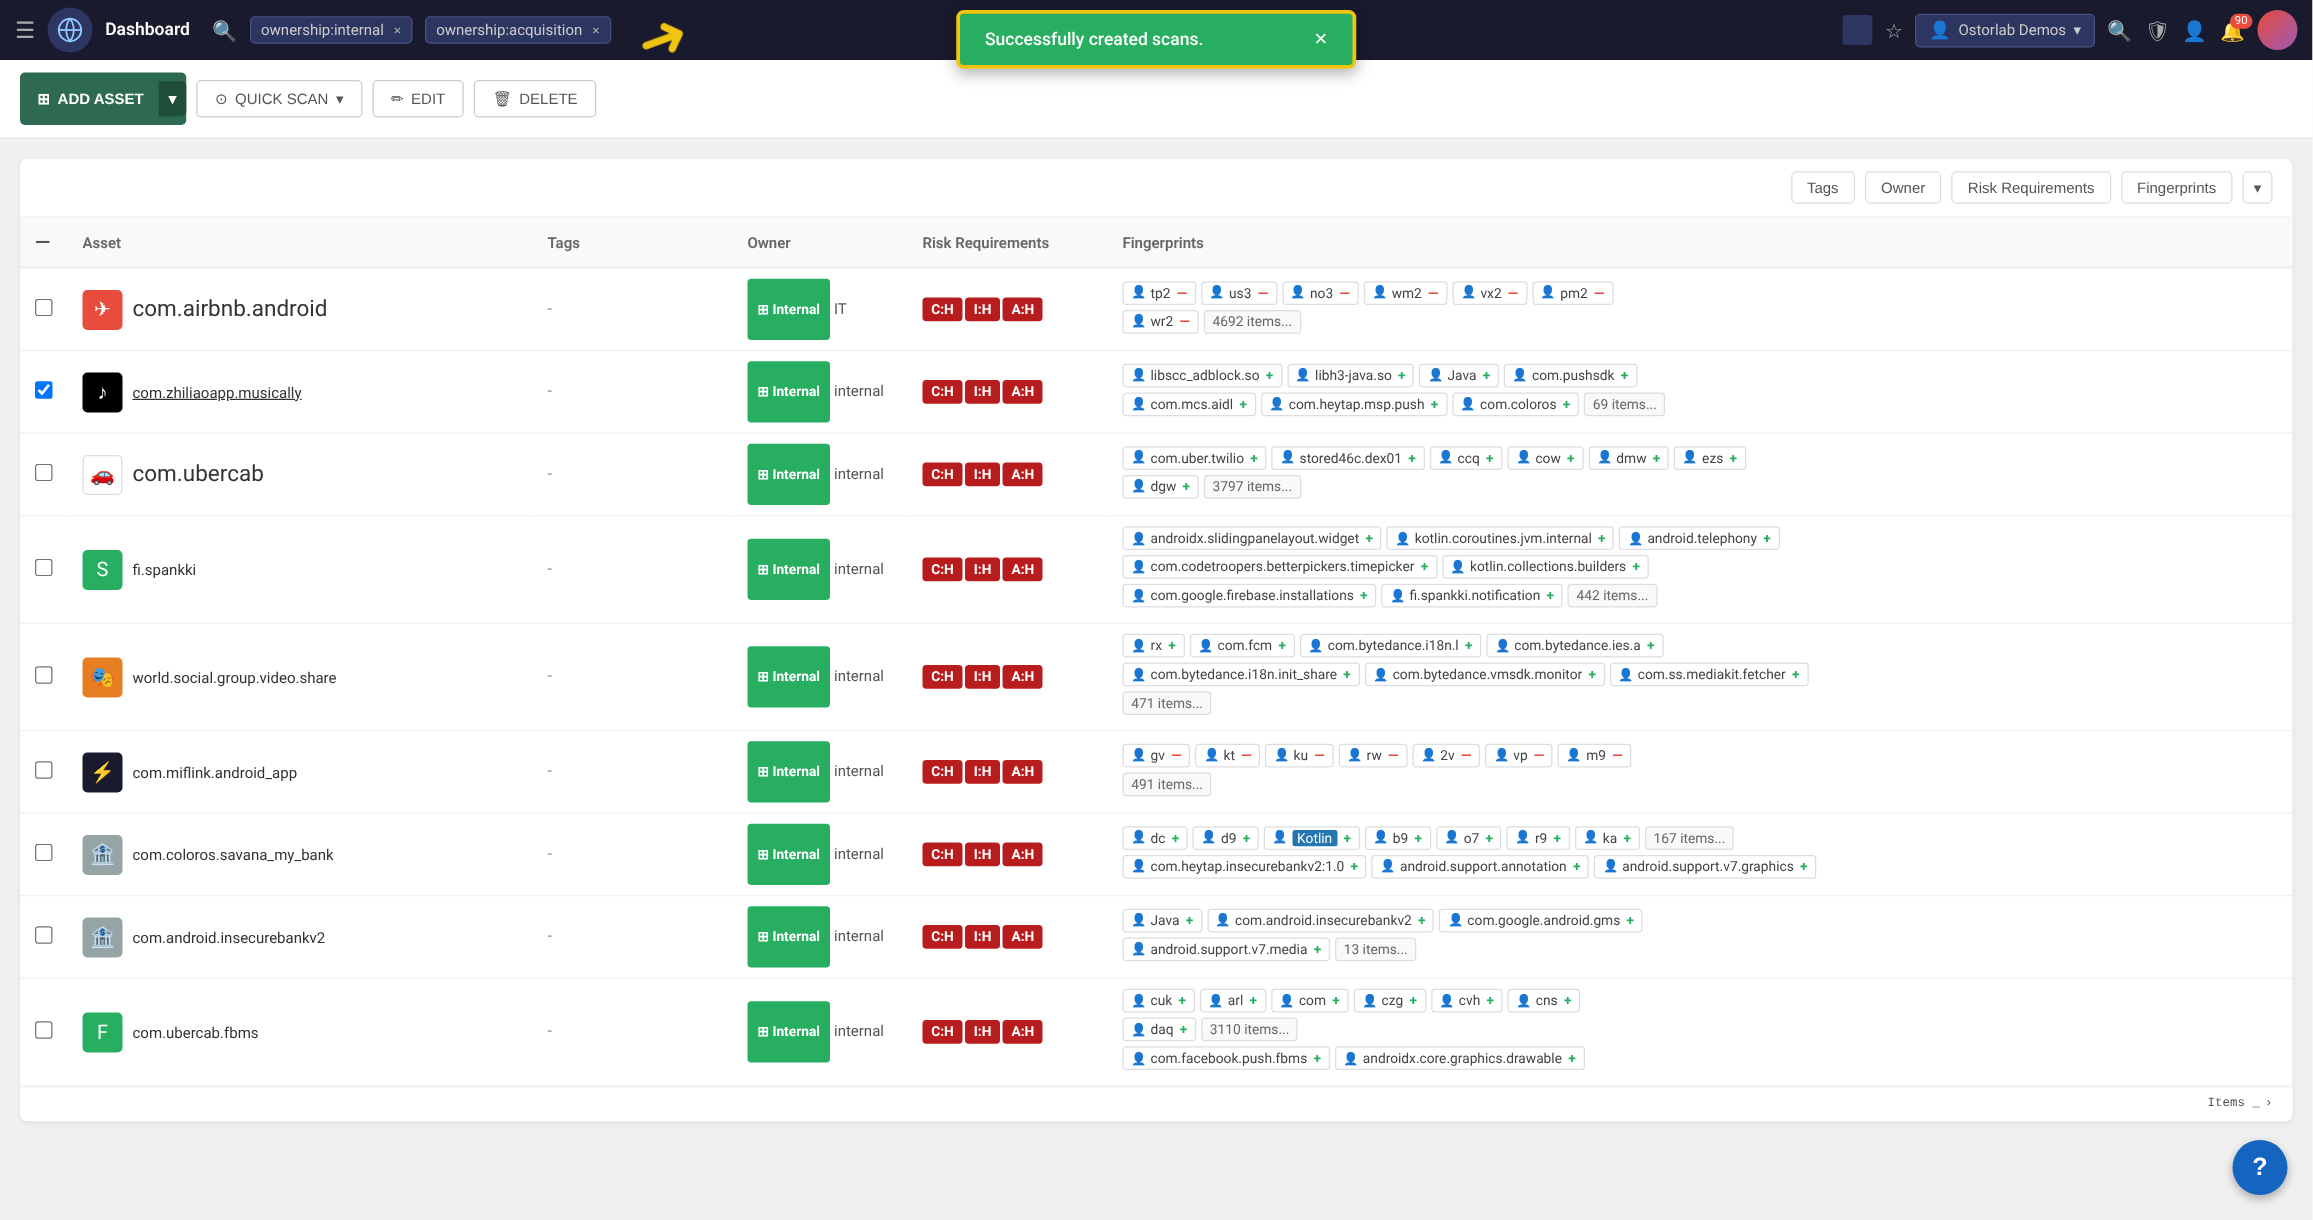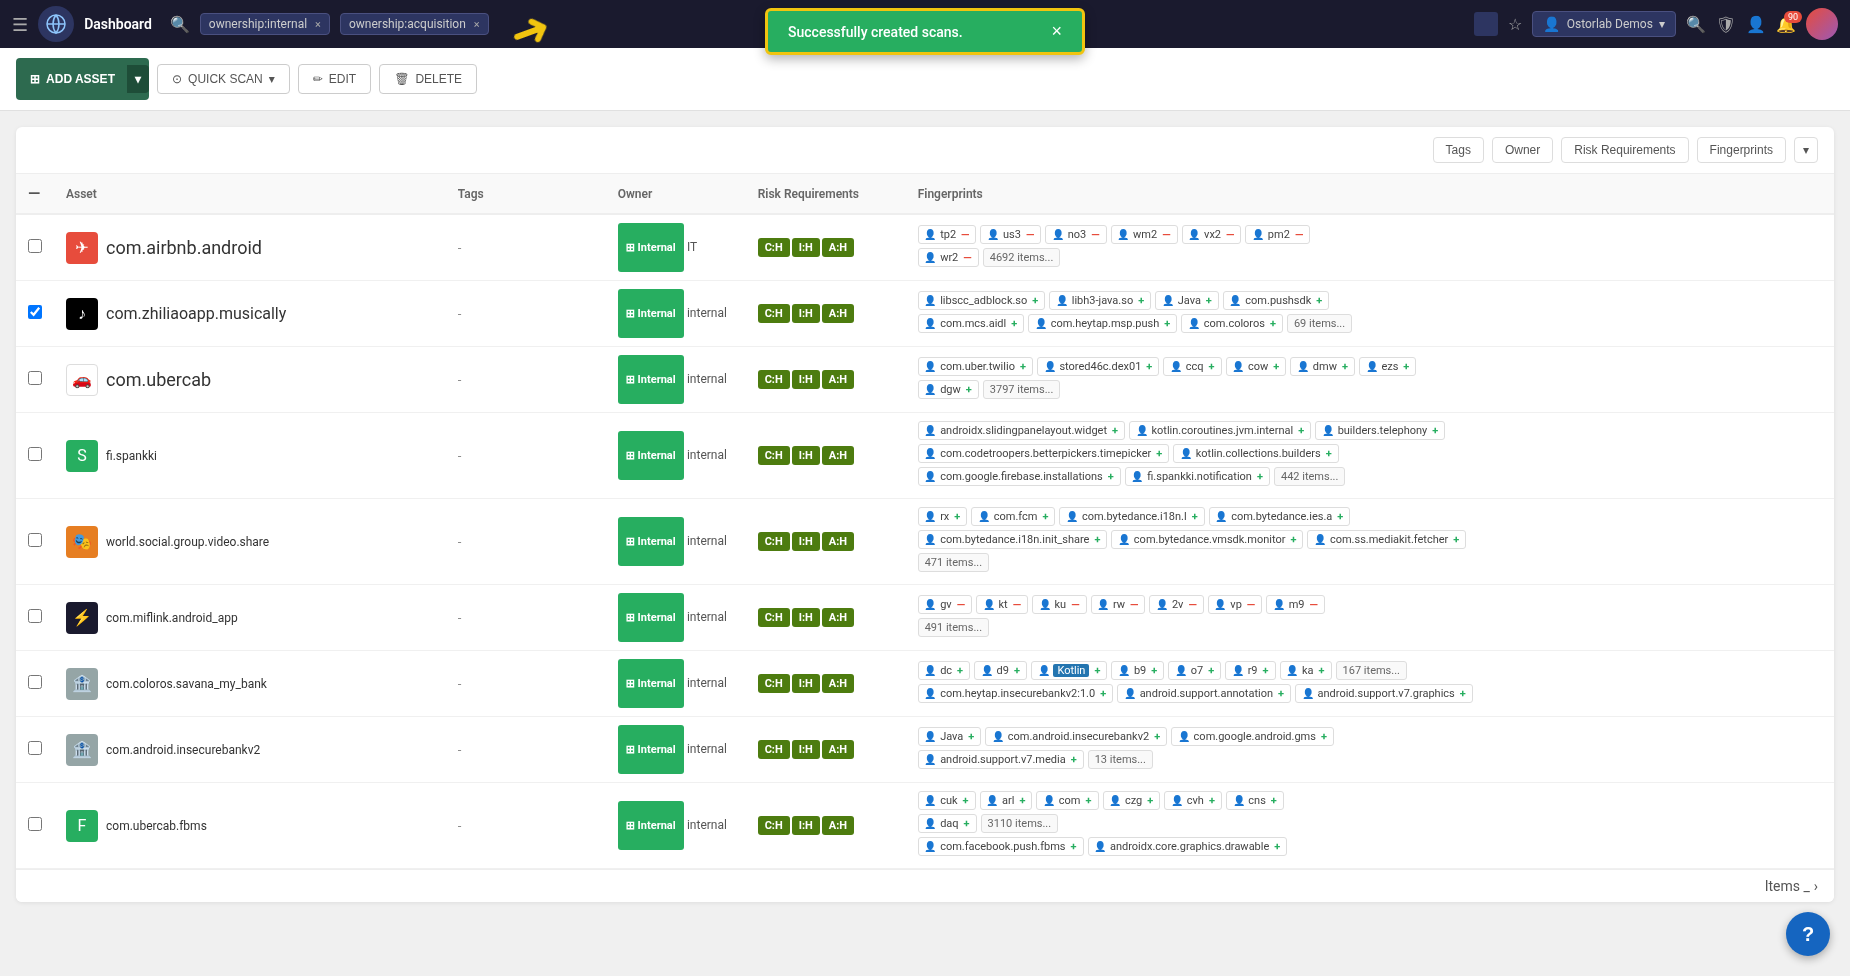--- a/index.html
+++ b/index.html
@@ -108,21 +108,21 @@
 
     .tag-internal {
       background: #27ae60; color: #fff;
       padding: 18px 8px; border-radius: 3px; font-size: 11px; font-weight: 700;
       display: inline-flex; align-items: center; gap: 4px;
     }
 
     .risk-badge {
       display: inline-flex; align-items: center; justify-content: center;
       padding: 3px 7px; border-radius: 3px; font-size: 11px; font-weight: 700;
-      background: #4d7c0f; color: #fff; margin-right: 2px;
+      background: #b91c1c; color: #fff; margin-right: 2px;
     }
     .fp-tag {
       display: inline-flex; align-items: center; gap: 3px;
       border: 1px solid #ddd; border-radius: 3px;
       padding: 2px 6px; font-size: 11px; color: #444; background: #fff;
       white-space: nowrap;
     }
     .fp-tag .fp-icon { font-size: 10px; color: #888; }
     .fp-tag .fp-add { color: #27ae60; font-weight: bold; margin-left: 2px; }
     .fp-tag .fp-minus { color: #e74c3c; font-weight: bold; margin-left: 2px; }
@@ -131,21 +131,21 @@
       border: 1px solid #ddd; border-radius: 3px;
       padding: 2px 6px; font-size: 11px; color: #666; background: #f9f9f9; cursor: pointer;
     }
     .fp-row { display: flex; flex-wrap: wrap; gap: 4px; margin-bottom: 4px; }
 
     
     .bottom-bar {
       display: flex; align-items: center; justify-content: flex-end;
       padding: 8px 16px; background: #fff; border-top: 1px solid #eee;
     }
-    .items-count { font-size: 14px; color: #555; display: flex; align-items: center; gap: 4px; }
+    .items-count { font-size: 10px; color: #555; display: flex; align-items: center; gap: 4px; font-family: Liberation Mono, monospace; }
 
     
     .help-btn {
       position: fixed; bottom: 20px; right: 20px;
       width: 44px; height: 44px; border-radius: 50%;
       background: #1565c0; color: #fff; font-size: 20px; font-weight: bold;
       display: flex; align-items: center; justify-content: center;
       cursor: pointer; box-shadow: 0 3px 8px rgba(0,0,0,0.3);
       border: none;
     }
@@ -309,21 +309,21 @@
                 </span>
                 <span class="fp-expand">4692 items...</span>
               </div>
             </td>
           </tr>
           <tr>
             <td class="checkbox-cell"><input type="checkbox" checked="" style=""></td>
             <td>
               <div class="asset-cell">
                 <div class="asset-icon" style="background: rgb(0, 0, 0); color: rgb(255, 255, 255); font-size: 16px; border: none;">♪</div>
-                <span style="font-size: 16px;">com.zhiliaoapp.musically</span>
+                <span style="font-size: 12px; text-decoration: underline;">com.zhiliaoapp.musically</span>
               </div>
             </td>
             <td style="color: rgb(136, 136, 136);">-</td>
             <td><span class="tag-internal">⊞ Internal</span> <span style="font-size: 12px; color: rgb(85, 85, 85);">internal</span></td>
             <td><span class="risk-badge">C:H</span><span class="risk-badge">I:H</span><span class="risk-badge">A:H</span></td>
             <td>
               <div class="fp-row">
                 <span class="fp-tag">
                   <span class="fp-icon">👤</span>
                   <span>libscc_adblock.so</span>
@@ -437,21 +437,21 @@
                   <span>androidx.slidingpanelayout.widget</span>
                   <span class="fp-add">+</span>
                 </span>
                 <span class="fp-tag">
                   <span class="fp-icon">👤</span>
                   <span>kotlin.coroutines.jvm.internal</span>
                   <span class="fp-add">+</span>
                 </span>
                 <span class="fp-tag">
                   <span class="fp-icon">👤</span>
-                  <span>builders.telephony</span>
+                  <span>android.telephony</span>
                   <span class="fp-add">+</span>
                 </span>
               </div>
               <div class="fp-row">
                 <span class="fp-tag">
                   <span class="fp-icon">👤</span>
                   <span>com.codetroopers.betterpickers.timepicker</span>
                   <span class="fp-add">+</span>
                 </span>
                 <span class="fp-tag">

